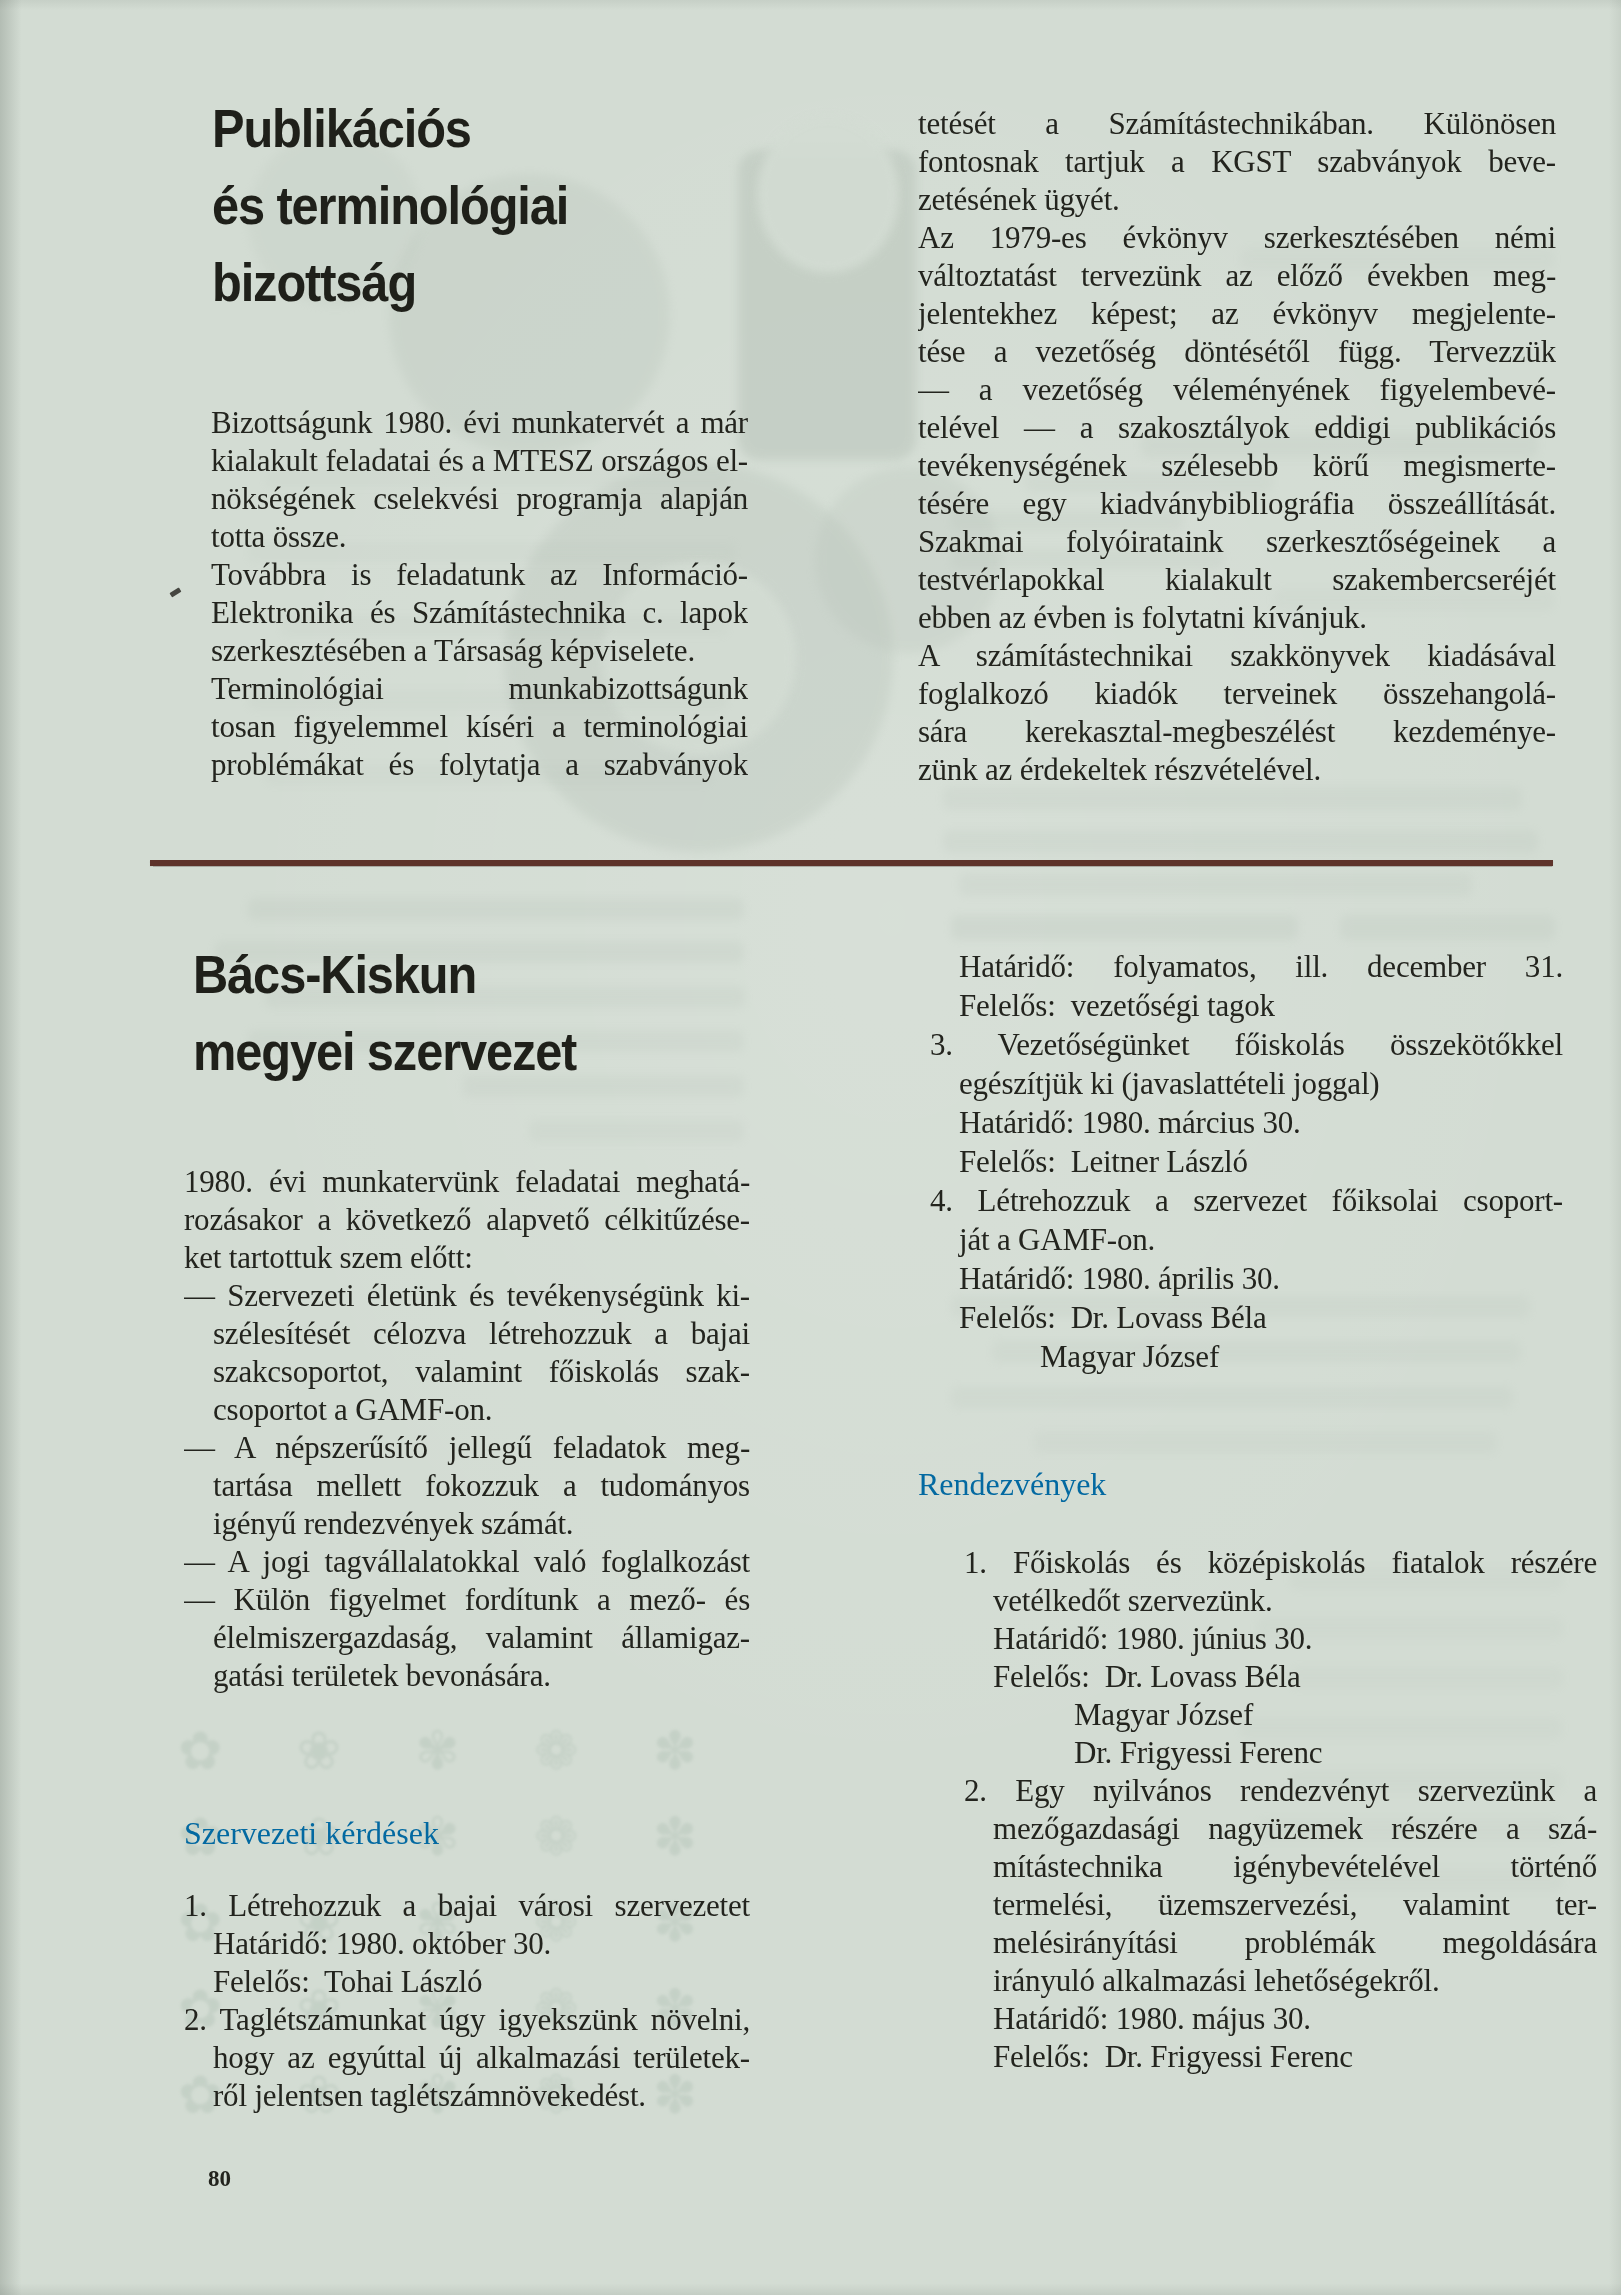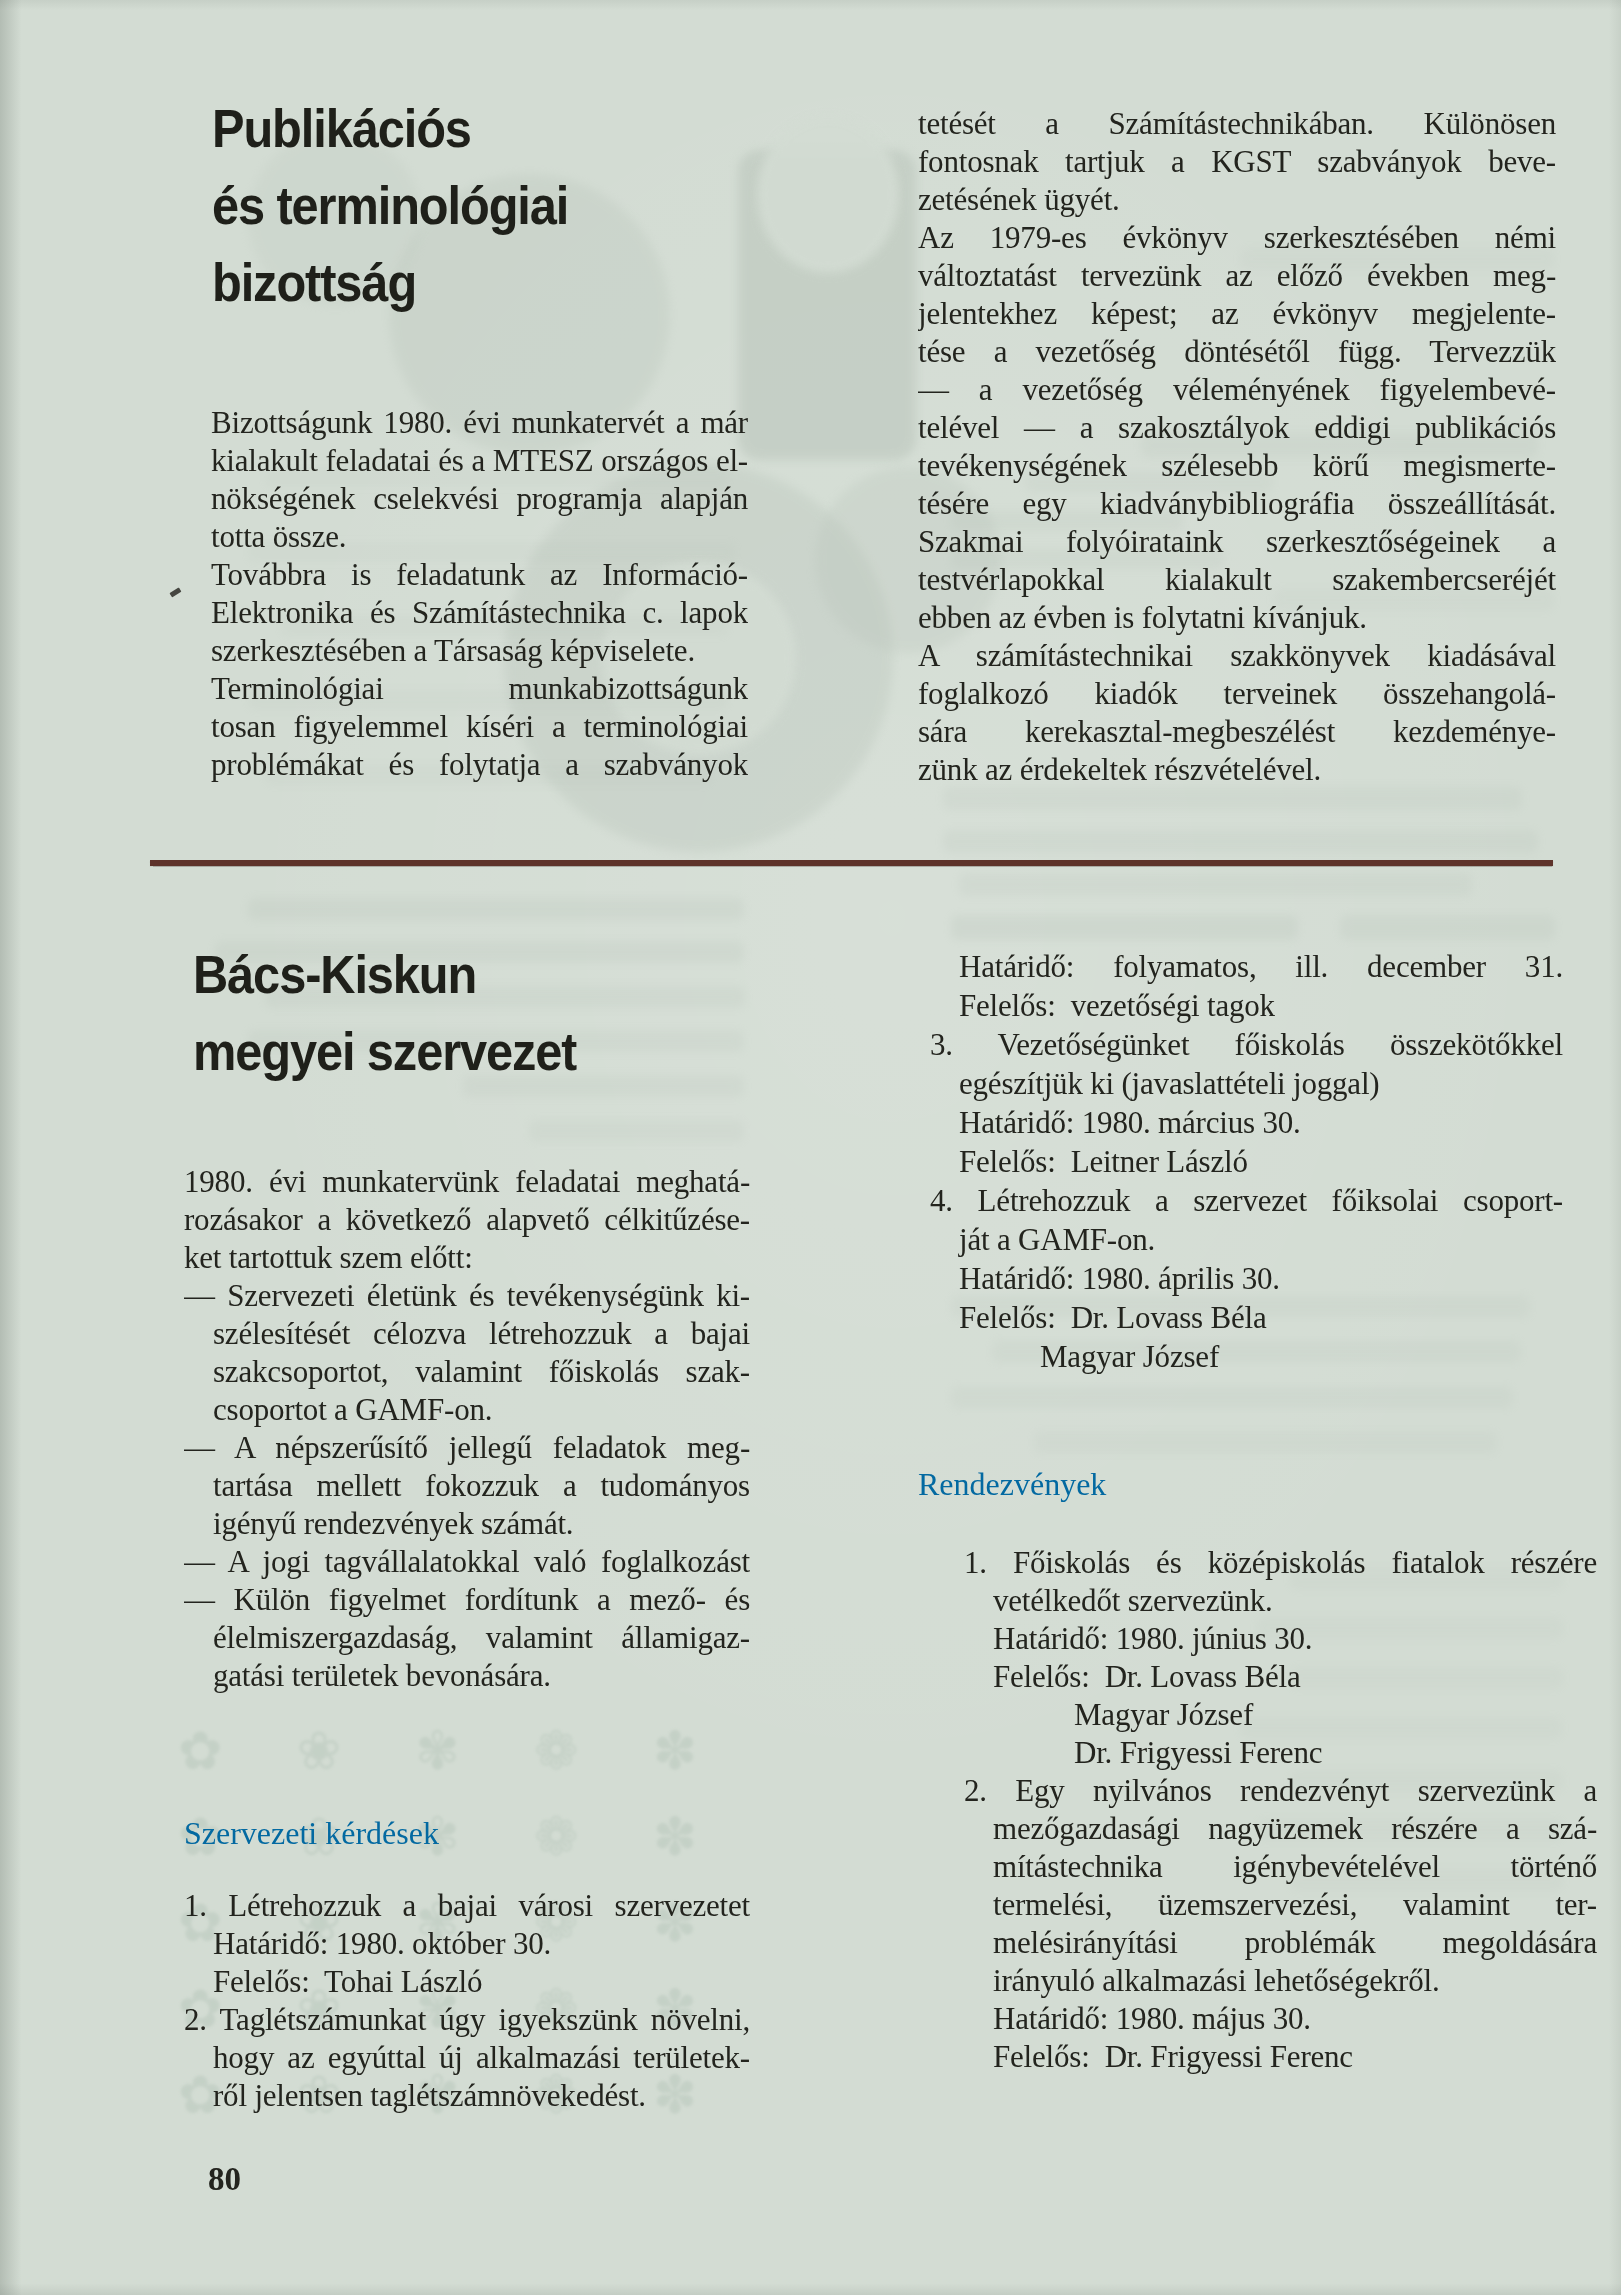--- a/index.html
+++ b/index.html
@@ -40,21 +40,21 @@
   .block{position:absolute;}
   .headline{
     font-family:"Liberation Sans", sans-serif;font-weight:bold;
     font-size:53px;line-height:77px;letter-spacing:-1.2px;color:#1f201a;
     transform:scaleX(.92);transform-origin:0 0;white-space:nowrap;
   }
   .headline .line{font-size:53px;line-height:77px;height:77px;letter-spacing:-1.2px;}
   .subhead{font-weight:normal;font-size:32px;line-height:38px;color:#0369a1;letter-spacing:0;}
   .rule{position:absolute;left:150px;top:860px;width:1403px;height:5.8px;background:#5e332a;
         box-shadow:0 0.8px 0.8px rgba(40,20,15,.25);}
-  .pagenum{position:absolute;left:208px;top:2160px;font-size:33px;font-weight:bold;line-height:38px;}
+  .pagenum{position:absolute;left:208px;top:2160px;font-size:23px;font-weight:bold;line-height:38px;}
   .tick{position:absolute;left:170px;top:590px;width:10.7px;height:5px;background:#2b2c26;
         transform:rotate(-32deg);border-radius:0.8px;opacity:.85;}
 </style>
 </head>
 <body>
 
 <div class="paper-shade"></div>
 
 <div class="ghostlayer">
 

